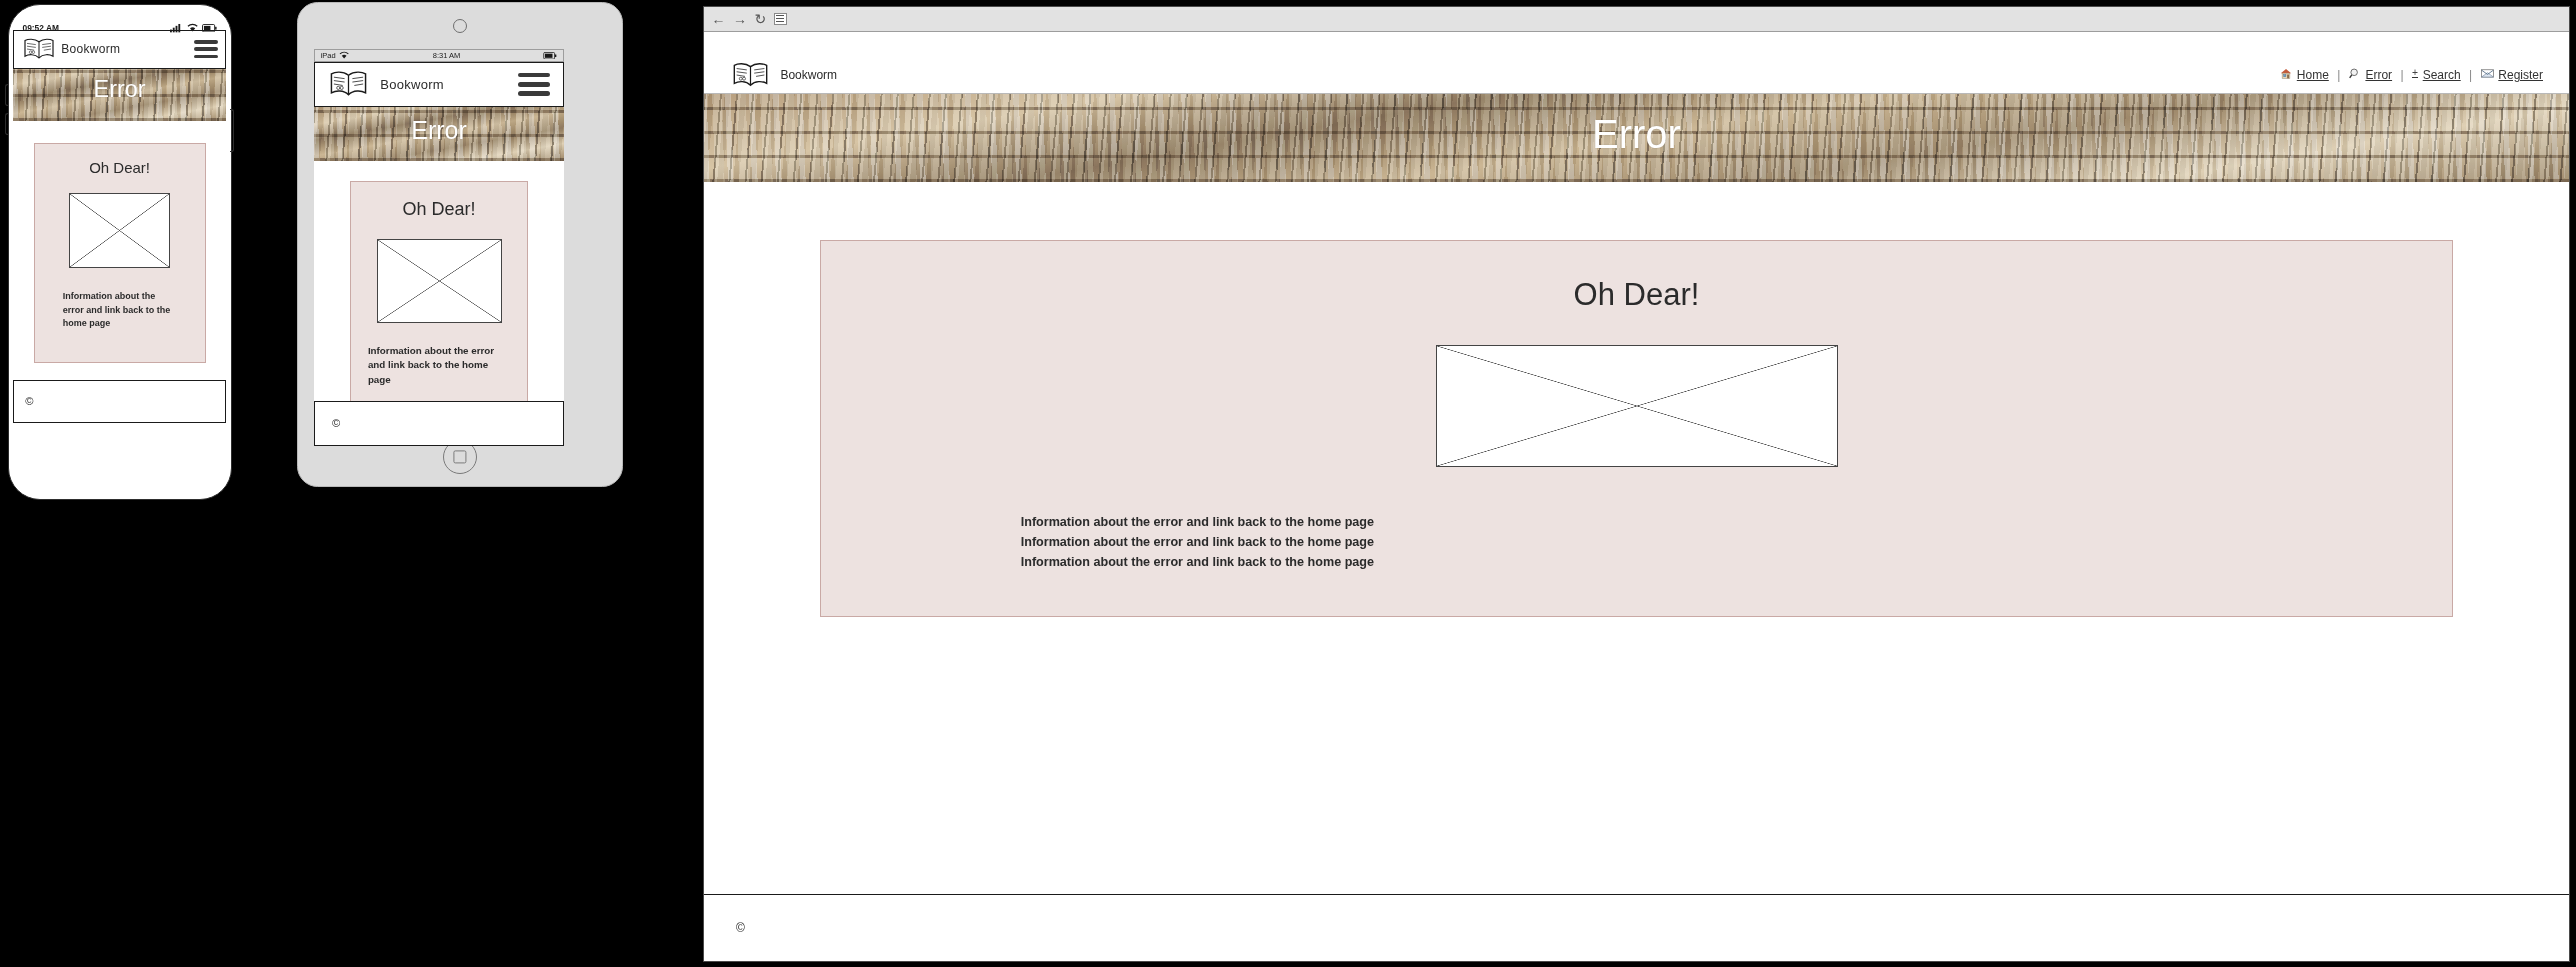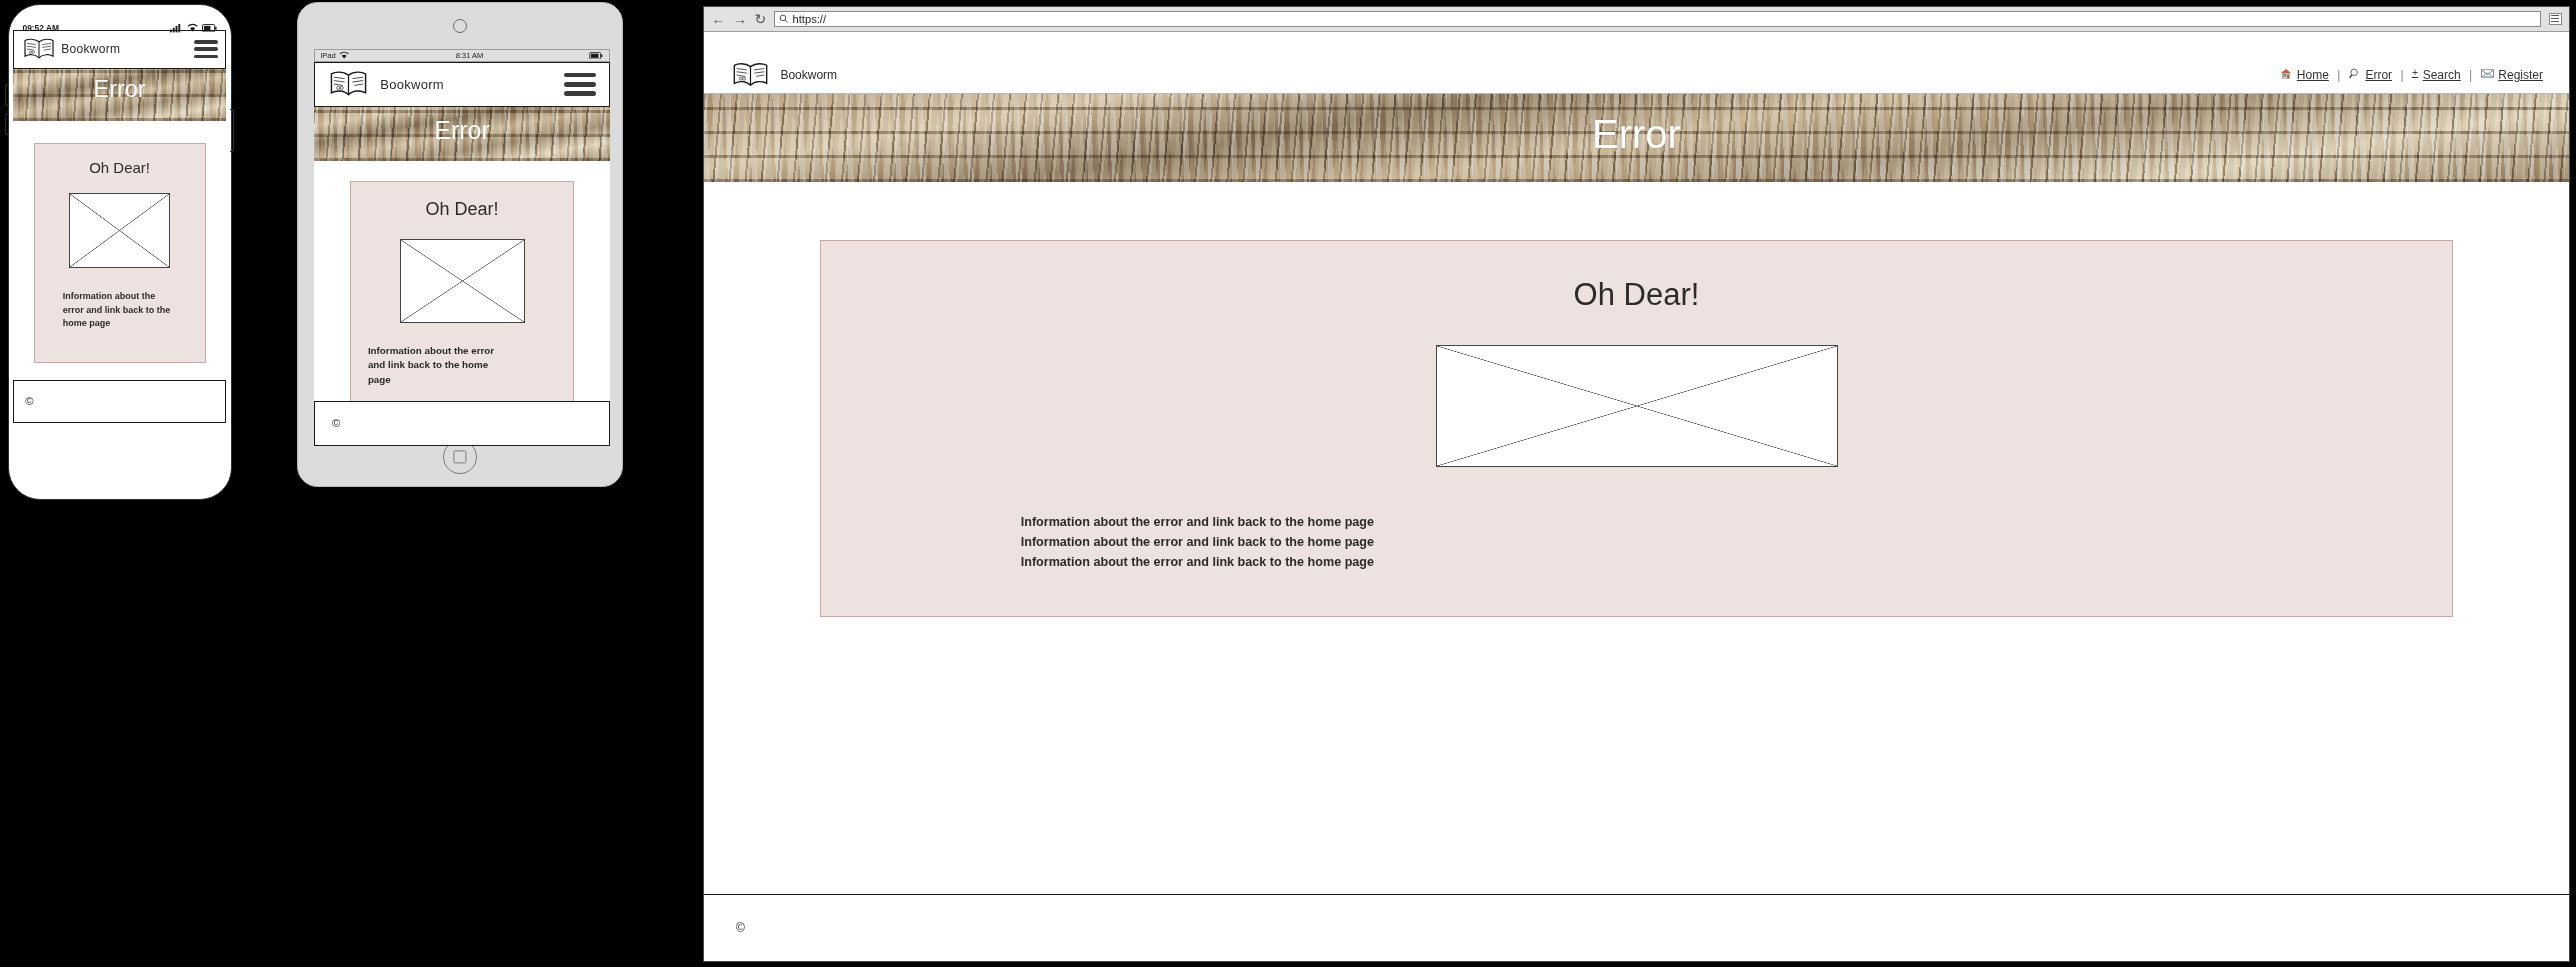--- a/index.html
+++ b/index.html
@@ -77,21 +77,21 @@
   
   #tablet{left:297px;top:1.9px;width:326px;height:485px;}
   #tablet .body{position:absolute;inset:0;background:#dcdcdc;border:0.9px solid #b9b9b9;
                 border-radius:20.6px;box-shadow:1.9px 2.8px 0 rgba(0,0,0,.28);box-sizing:border-box;}
   #tablet .cam{position:absolute;left:50%;transform:translateX(-50%);top:17px;
                width:12px;height:12px;border:1.4px solid #6e6e6e;border-radius:50%;}
   #tablet .home{position:absolute;left:50%;transform:translateX(-50%);bottom:13px;
                 width:32px;height:32px;border:1.5px solid #7a7a7a;border-radius:50%;}
   #tablet .home i{position:absolute;left:50%;top:50%;transform:translate(-50%,-50%);
                   width:11.2px;height:11.2px;border:1.4px solid #7a7a7a;border-radius:1.9px;display:block;}
-  #tablet .screen{left:17px;top:47px;width:296px;height:397px;}
+  #tablet .screen{left:17px;top:47px;width:250px;height:397px;}
   #tablet .statusbar{height:13px;background:#dfdfdf;border:0.9px solid #9d9d9d;
                      box-sizing:border-box;display:flex;align-items:center;
                      justify-content:space-between;padding:0 5.6px;font-size:7.5px;color:#1a1a1a;}
 
   
   #browser{left:703px;top:5.6px;width:1867px;height:956px;}
   #browser .body{position:absolute;inset:0;background:#fff;border:0.9px solid #4a4a4a;
                  box-sizing:border-box;}
   #browser .titlebar{height:24px;background:#e2e2e2;border-bottom:0.9px solid #9d9d9d;
                      display:flex;align-items:center;justify-content:center;
@@ -251,27 +251,20 @@
 </div>
 
 <div class="frame-outline" id="browser">
   <div class="body">
 
 
     <div class="urlbar">
       <span class="navbtn">←</span>
       <span class="navbtn">→</span>
       <span class="navbtn">↻</span>
-      <span class="urlfield">
-        <svg width="9.4" height="9.4" viewBox="0 0 12 12">
-          <circle cx="5" cy="5" r="3.6" fill="none" stroke="#444" stroke-width="1.2"></circle>
-          <line x1="7.7" y1="7.7" x2="11" y2="11" stroke="#444" stroke-width="1.2"></line>
-        </svg>
-        <span>https://</span>
-      </span>
       <span class="menuicon">
         <b></b>
           <b></b>
           <b></b>
       </span>
     </div>
 
     <div class="page">
 
       <div class="web-header">

